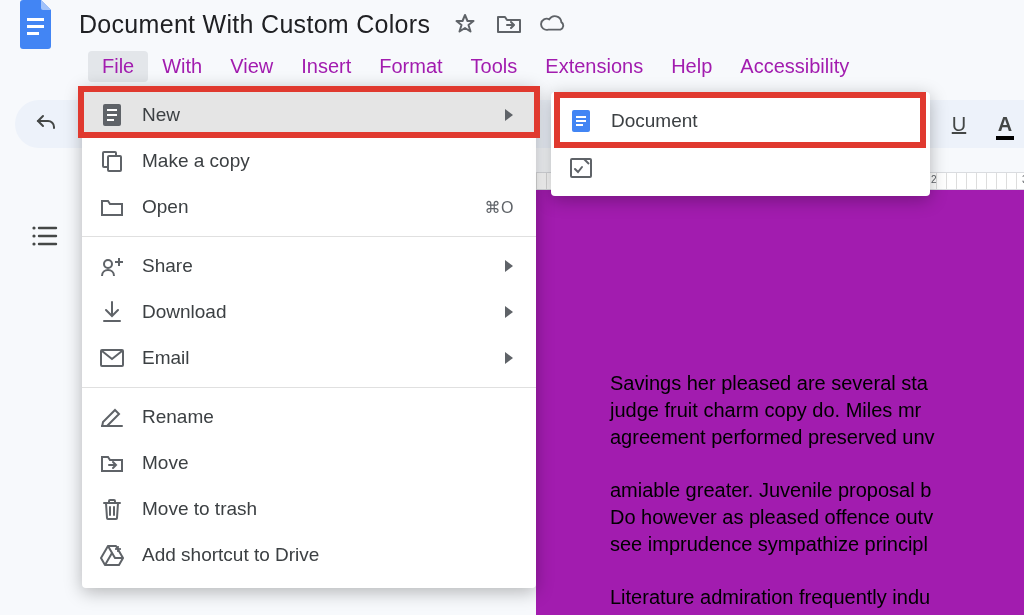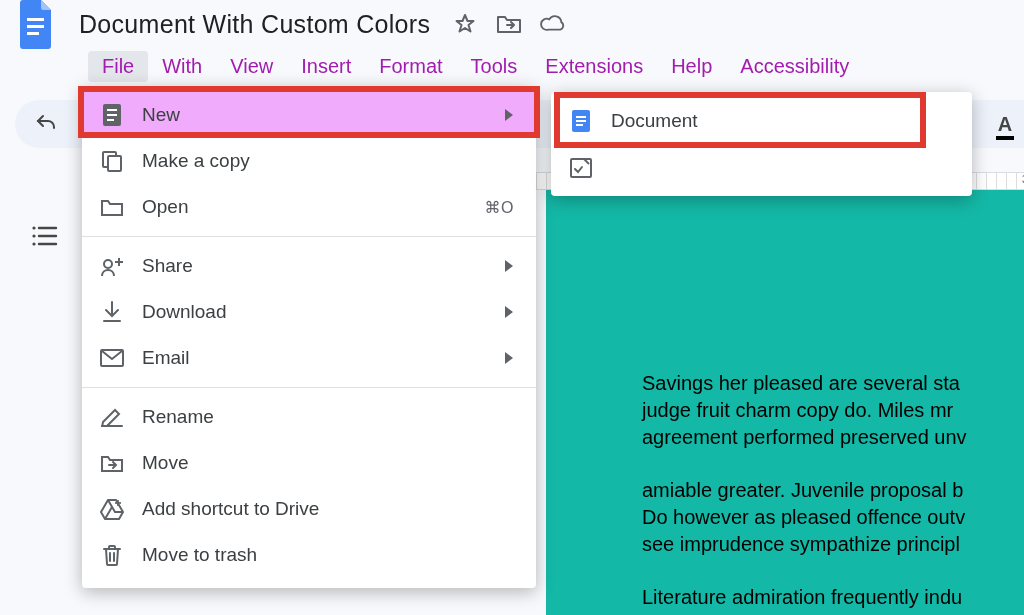--- a/index.html
+++ b/index.html
@@ -28,38 +28,38 @@
 
   
   .ruler { position:absolute; left:536px; right:0; top:172px; height:18px; background:#fff; border-top:1px solid #dadce0; border-bottom:1px solid #dadce0;}
   .ruler::before{content:""; position:absolute; inset:0; background-image:repeating-linear-gradient(to right, #bbb 0 1px, transparent 1px 10px); opacity:.5;}
   .ruler .num { position:absolute; top:1px; font-size:10px; color:#5f6368;}
 
   
   .doc-outline { position:absolute; left:30px; top:224px; color:#444746;}
 
   
-  .doc-page { position:absolute; left:536px; top:190px; right:0; bottom:0; background:#14b8a6; padding:180px 0 0 96px;margin-left:10px; }
+  .doc-page { position:absolute; left:536px; top:190px; right:0; bottom:0; background:#a21caf; padding:180px 0 0 74px; }
   .doc-text p { font-family: Arial, sans-serif; font-size:20px; line-height:27px; color:#000; margin:0;}
   .doc-text .para-gap { height:26px; }
 
   
   .file-menu { position:absolute; left:82px; top:86px; width:454px; background:#fff; border-radius:4px; box-shadow:0 4px 18px rgba(0,0,0,.28); padding:6px 0 10px; z-index:50;}
   .fm-row { display:flex; align-items:center; height:46px; padding:0 22px 0 18px; gap:18px; cursor:pointer; color:#3c4043;}
-  .fm-row.highlight { background:#f0abfc;}
+  .fm-row.highlight { background:#e5e5e5;}
   .fm-icon { width:24px; height:24px; flex:0 0 24px; color:#5f6368; display:flex; align-items:center; justify-content:center;}
   .fm-label { font-size:19px; color:#3c4043; flex:1;}
   .fm-right { font-size:16px; color:#5f6368; letter-spacing:.5px;}
   .fm-chev { color:#5f6368; }
   .fm-sep { height:1px; background:#e0e0e0; margin:6px 0;}
   
   .red-box-file-new { position:absolute; left:78px; top:86px; width:462px; height:52px; border:6px solid #e0392f; z-index:80; pointer-events:none;}
 
   
-  .submenu { position:absolute; left:551px; top:92px; width:421px; background:#fff; border-radius:4px; box-shadow:0 4px 18px rgba(0,0,0,.28); padding:6px 0; z-index:60;}
+  .submenu { position:absolute; left:551px; top:92px; width:379px; background:#fff; border-radius:4px; box-shadow:0 4px 18px rgba(0,0,0,.28); padding:6px 0; z-index:60;}
   .red-box-doc { position:absolute; left:554px; top:92px; width:372px; height:56px; border:6px solid #e0392f; z-index:85; pointer-events:none;}
 
   svg { display:block; }
 </style>
 </head>
 <body>
 
 <div class="title-row">
   <div class="docs-logo">
     <svg width="40" height="52" viewBox="0 0 40 52">
@@ -259,44 +259,44 @@
       <svg width="24" height="20" viewBox="0 0 24 20" fill="none" stroke="#5f6368" stroke-width="2" stroke-linecap="round">
           <path d="M2 4h6l2 3h12v11H2z"></path>
           <path d="M9 12h7M13 9l3 3-3 3"></path>
         </svg>
     </div>
     <div class="fm-label">Move</div>
   </div>
 
   <div class="fm-row">
     <div class="fm-icon">
+      <svg width="20" height="22" viewBox="0 0 20 22" fill="none" stroke="#5f6368" stroke-width="2" stroke-linecap="round">
+          <path d="M2 5h16"></path>
+          <path d="M7 5V3a1 1 0 0 1 1-1h4a1 1 0 0 1 1 1v2"></path>
+          <path d="M4 5l1 15a1 1 0 0 0 1 1h8a1 1 0 0 0 1-1l1-15"></path>
+          <line x1="8" y1="9" x2="8" y2="17"></line>
+          <line x1="12" y1="9" x2="12" y2="17"></line>
+        </svg>
+    </div>
+    <div class="fm-label">Move to trash</div>
+  </div>
+
+  <div class="fm-row">
+    <div class="fm-icon">
       <svg width="24" height="22" viewBox="0 0 24 22" fill="none" stroke="#5f6368" stroke-width="2" stroke-linejoin="round">
           <path d="M8 2h8l7 12h-8z"></path>
           <path d="M8 2L1 14l4 7 7-12"></path>
           <path d="M23 14l-4 7H5"></path>
           <line x1="18" y1="2" x2="18" y2="8" stroke-width="1.7"></line>
           <line x1="15" y1="5" x2="21" y2="5" stroke-width="1.7"></line>
         </svg>
     </div>
     <div class="fm-label">Add shortcut to Drive</div>
   </div>
 
-  <div class="fm-row">
-    <div class="fm-icon">
-      <svg width="20" height="22" viewBox="0 0 20 22" fill="none" stroke="#5f6368" stroke-width="2" stroke-linecap="round">
-          <path d="M2 5h16"></path>
-          <path d="M7 5V3a1 1 0 0 1 1-1h4a1 1 0 0 1 1 1v2"></path>
-          <path d="M4 5l1 15a1 1 0 0 0 1 1h8a1 1 0 0 0 1-1l1-15"></path>
-          <line x1="8" y1="9" x2="8" y2="17"></line>
-          <line x1="12" y1="9" x2="12" y2="17"></line>
-        </svg>
-    </div>
-    <div class="fm-label">Move to trash</div>
-  </div>
-
 </div>
 
 <div class="red-box-file-new"></div>
 
 <div class="submenu">
   <div class="fm-row">
     <div class="fm-icon">
       <svg width="18" height="22" viewBox="0 0 18 22">
           <rect x="0" y="0" width="18" height="22" rx="2" fill="#4285f4"></rect>
           <rect x="4" y="6" width="10" height="2" fill="#fff"></rect>

